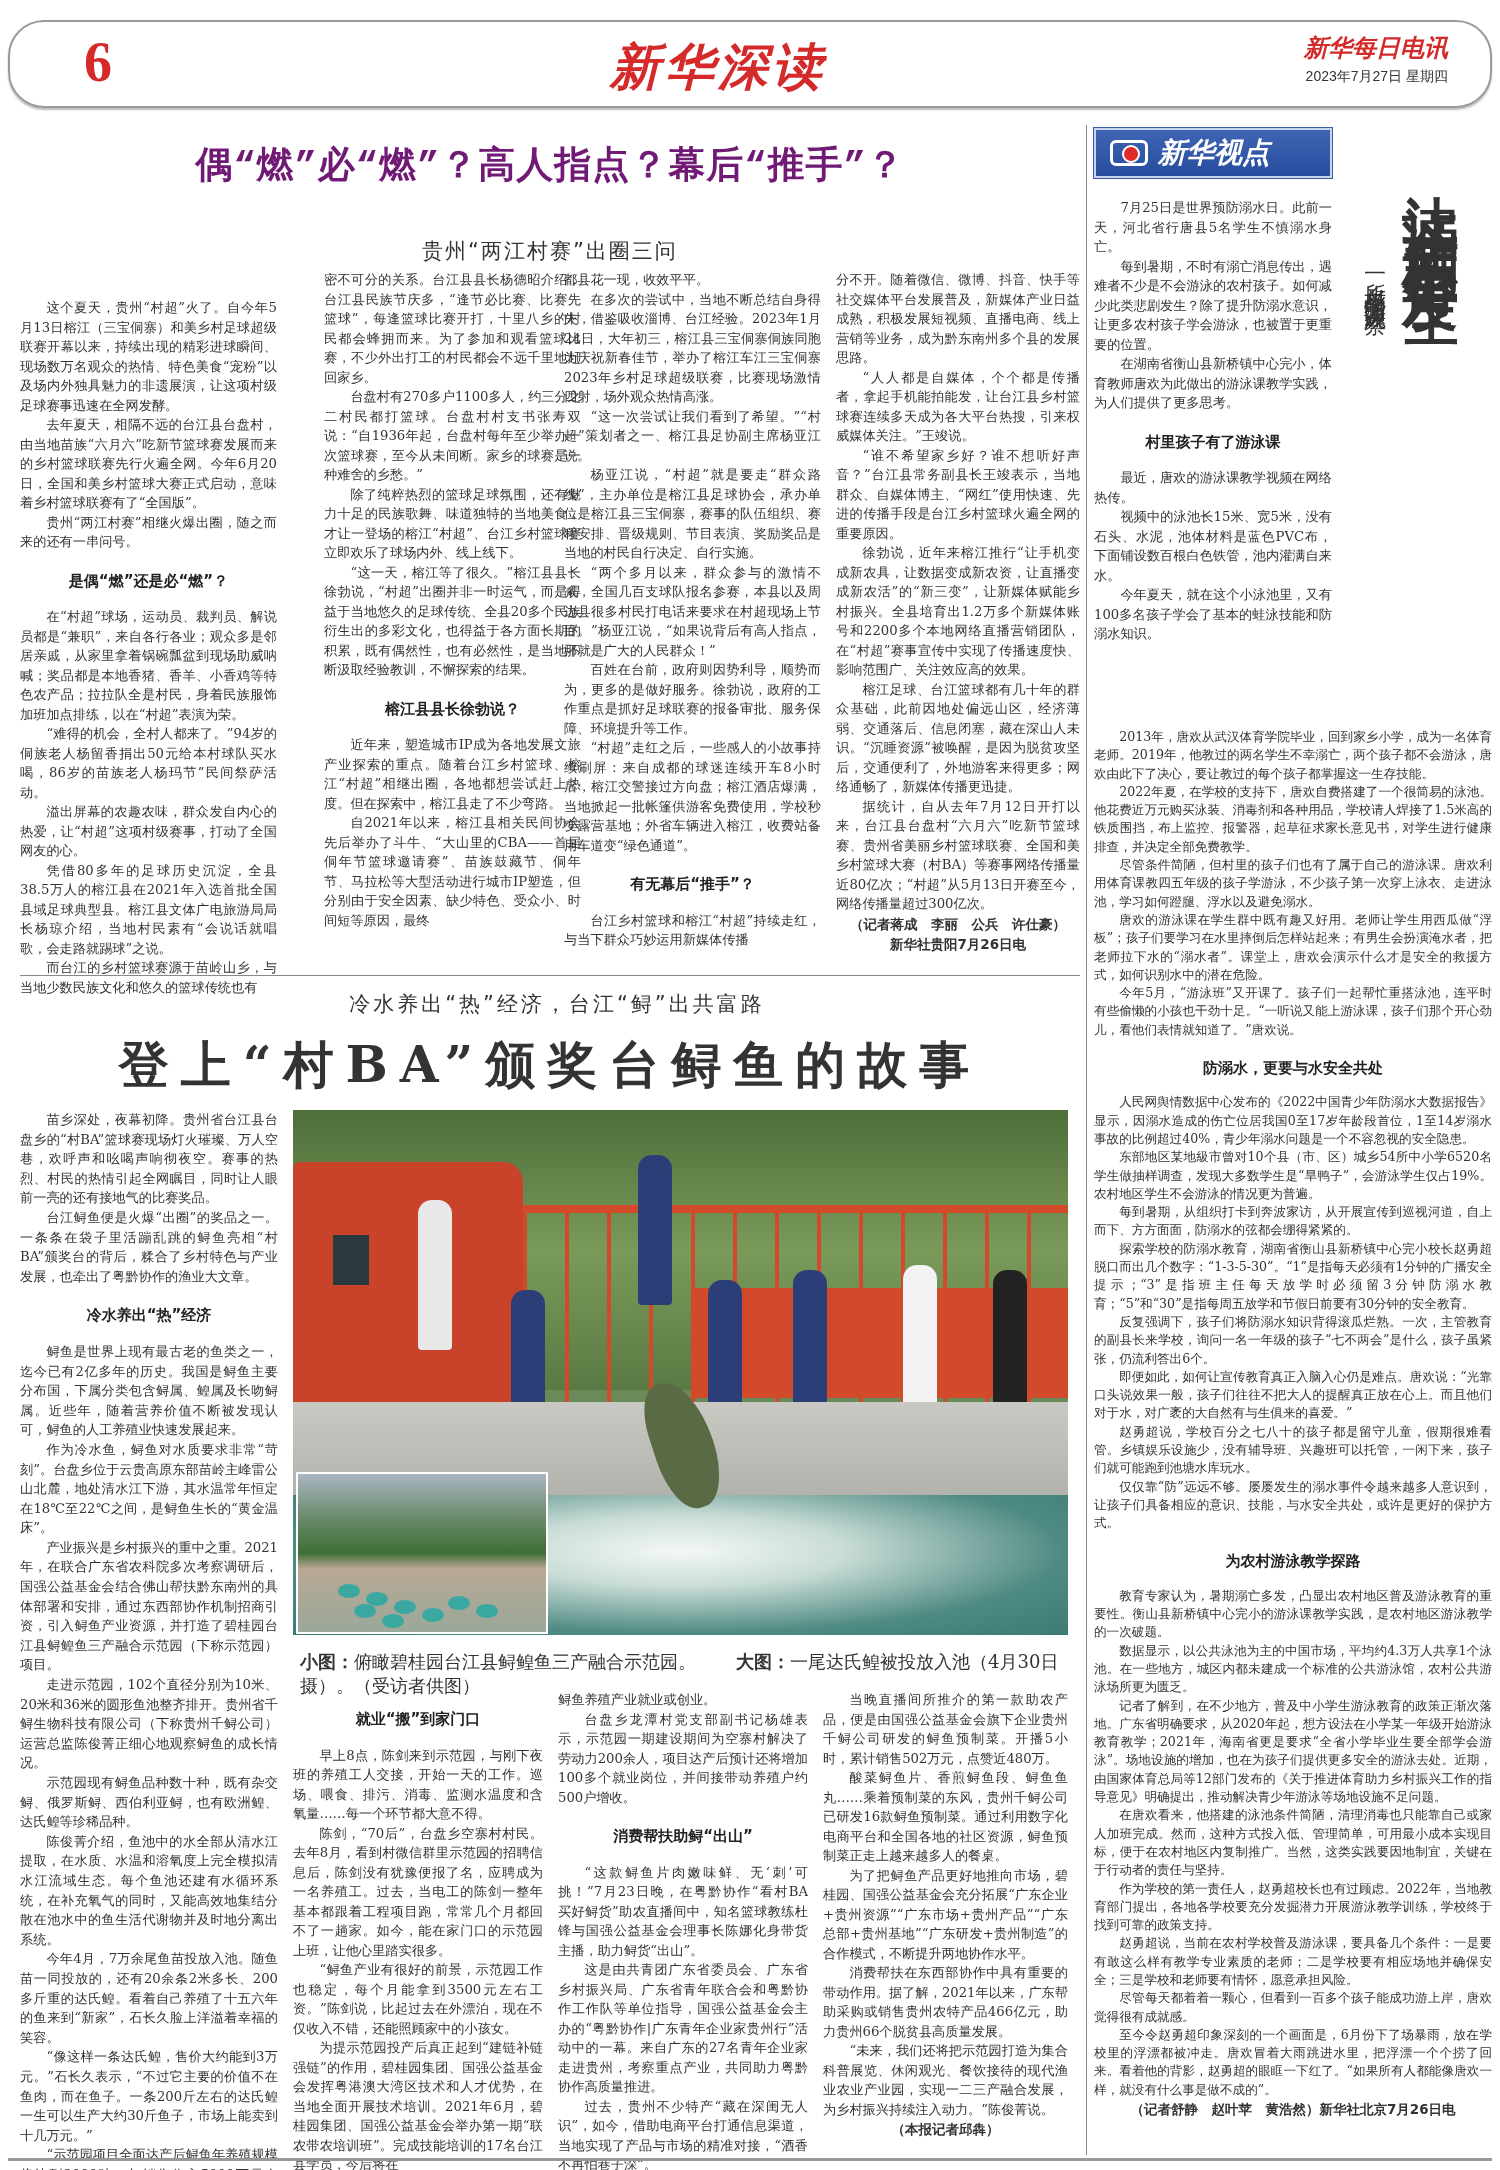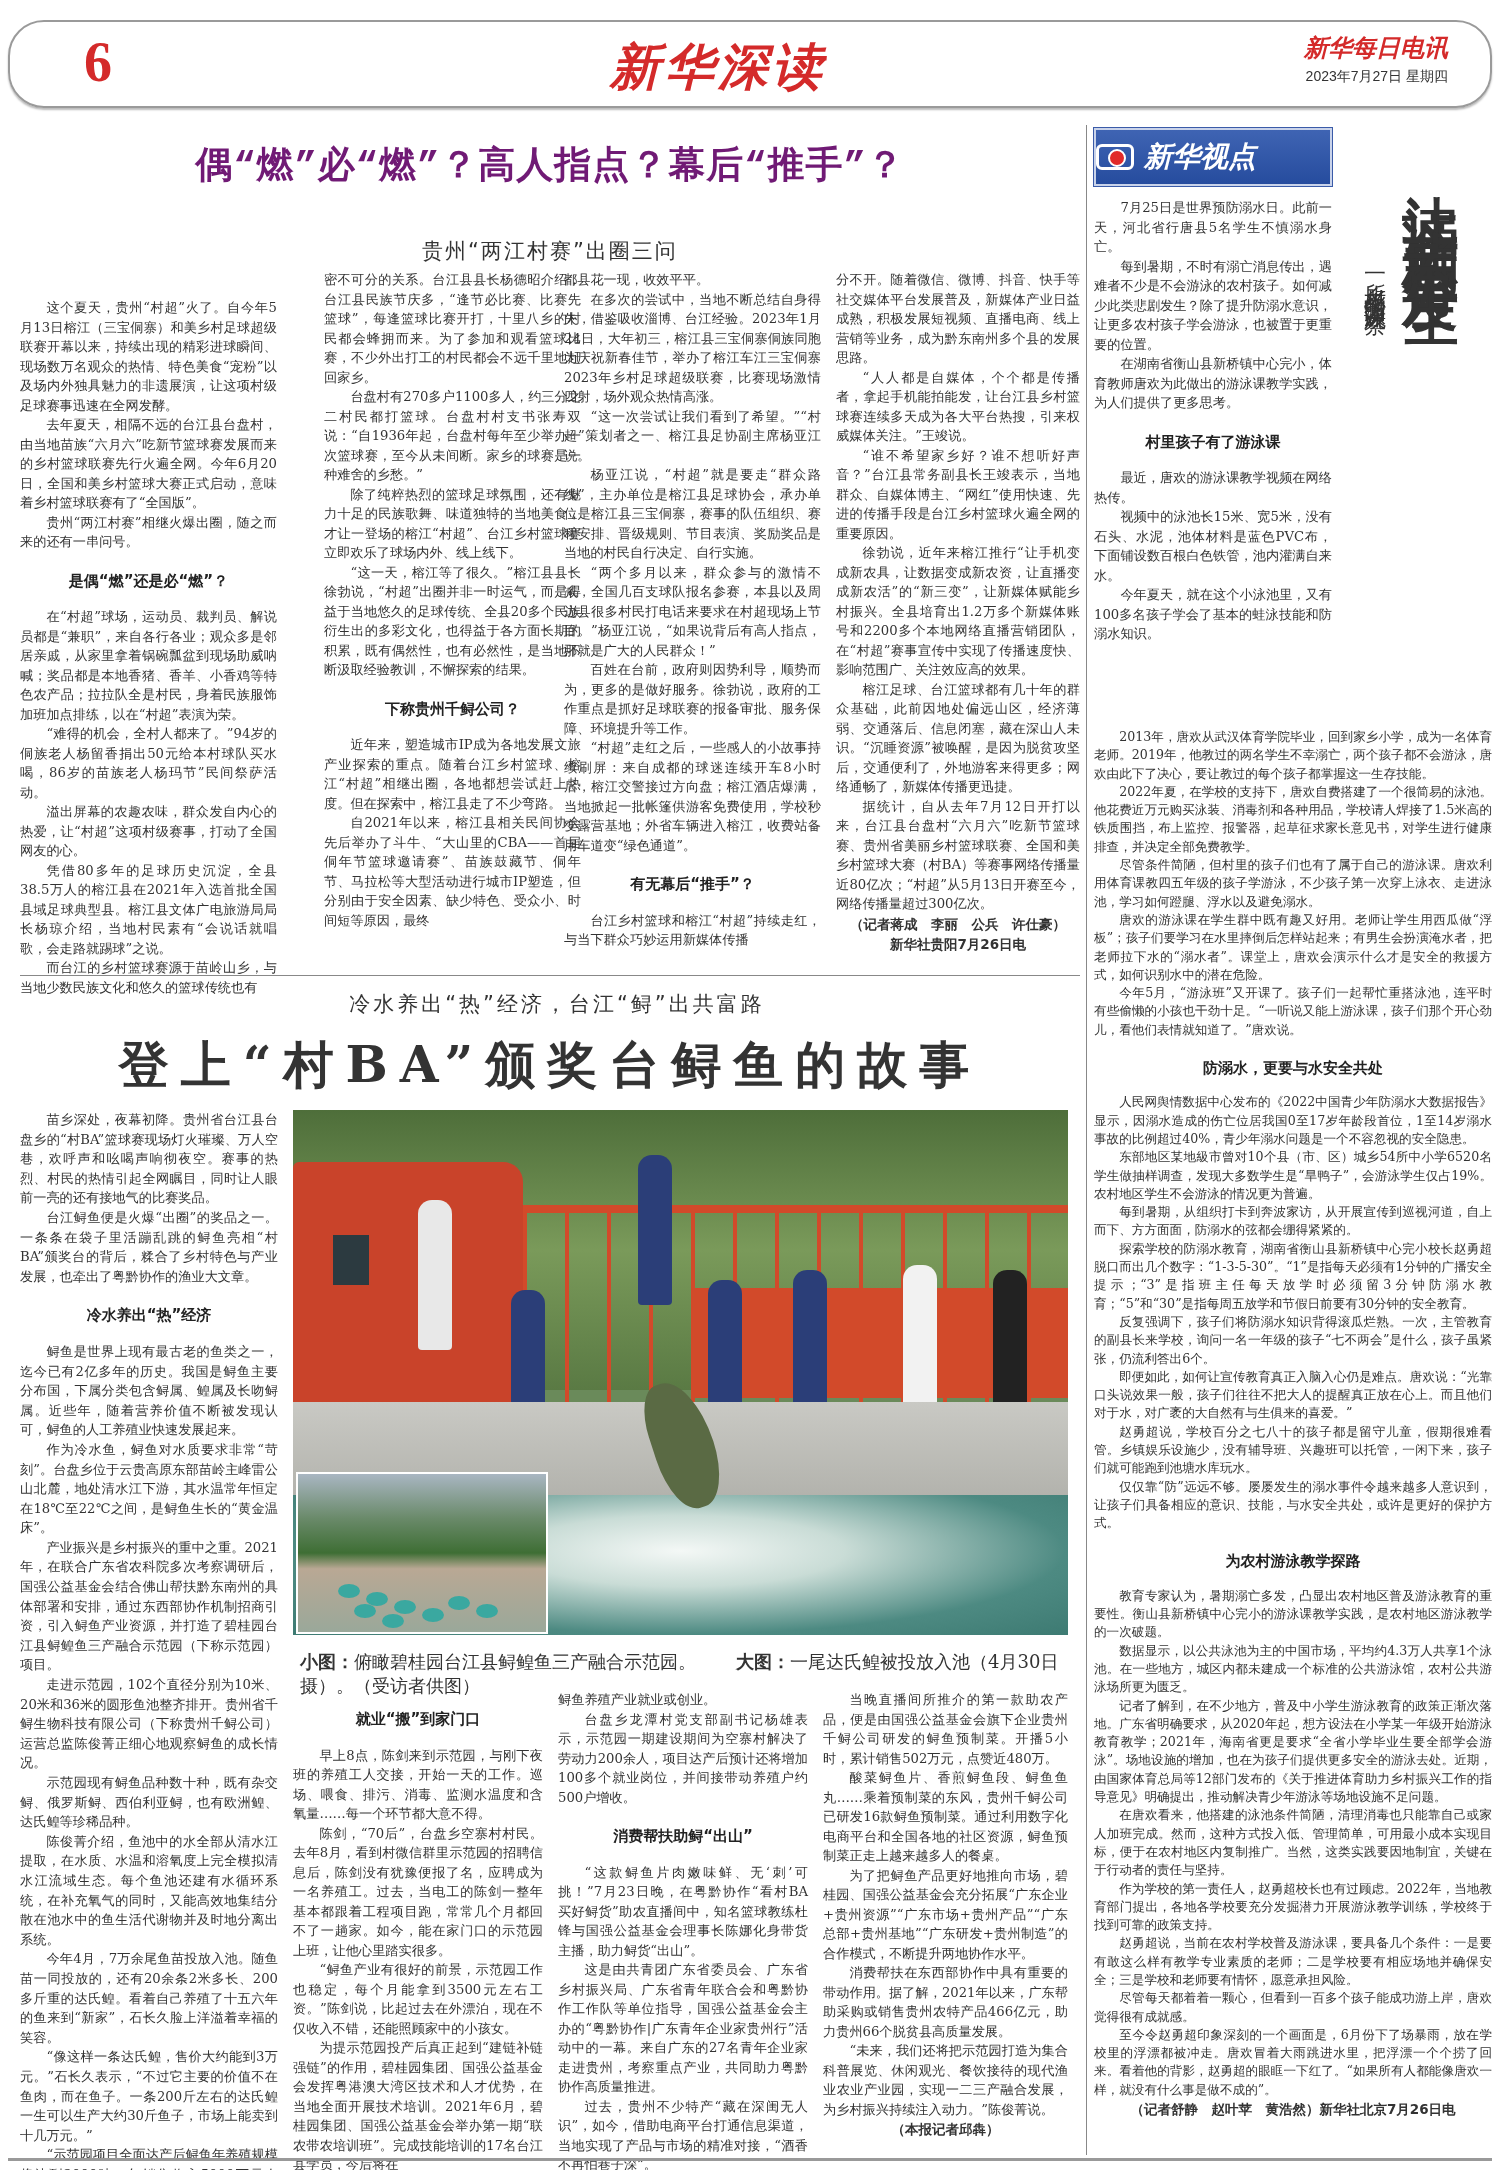--- a/index.html
+++ b/index.html
@@ -12,21 +12,21 @@
   .edition .e-date { font-size: 14px; color: #333; font-family: "Liberation Sans", sans-serif; margin-top: 4px; }
 
   .headline1 { position: absolute; left: 20px; top: 140px; width: 1060px; text-align: center; font-size: 37px; font-weight: bold; color: #701a75; letter-spacing: 1px; font-family: Liberation Mono, monospace; }
   .subhead1 { position: absolute; left: 20px; top: 222px; width: 1060px; text-align: center; font-size: 21px; color: #333; font-family: "DejaVu Sans", sans-serif; letter-spacing: 2px; margin-top: 15px; }
 
   .col { position: absolute; font-size: 13.2px; line-height: 19.5px; color: #333; text-align: justify; font-family: "DejaVu Serif", serif; }
   .col p { text-indent: 2em; }
   .col h3 { font-family: "DejaVu Sans", sans-serif; font-weight: bold; font-size: 15px; text-align: center; margin: 20px 0 16px; color: #222; }
   .byline { text-align: center; font-family: "DejaVu Sans", sans-serif; font-weight: bold; font-size: 13.5px; line-height: 20px; }
 
-  .badge { position: absolute; left: 1094px; top: 128px; width: 238px; height: 58px; background: linear-gradient(#3f64b3, #264c9e); border: 2px solid #c9d3ea; outline: 1px solid #3a5ba8; display: flex; align-items: center; }
+  .badge { position: absolute; left: 1094px; top: 128px; width: 238px; height: 50px; background: linear-gradient(#3f64b3, #264c9e); border: 2px solid #c9d3ea; outline: 1px solid #3a5ba8; display: flex; align-items: center; padding-left: 14px; }
   .badge .cam { width: 38px; height: 26px; border: 3px solid #fff; border-radius: 6px; position: relative; margin-right: 10px; }
   .badge .cam::after { content: ""; position: absolute; left: 9px; top: 2px; width: 14px; height: 14px; border-radius: 50%; background: #e12a2a; border: 2px solid #fff; }
   .badge .b-text { color: #fff; font-size: 28px; font-weight: bold; font-style: italic; font-family: "DejaVu Sans", sans-serif; }
 
   .vert-title { position: absolute; left: 1398px; top: 150px; width: 72px; writing-mode: vertical-rl; font-size: 56px; font-weight: bold; color: #333; letter-spacing: 12px; font-family: "DejaVu Serif", serif; }
   .vert-sub { position: absolute; left: 1356px; top: 262px; width: 34px; writing-mode: vertical-rl; font-size: 22px; color: #333; letter-spacing: 3px; font-family: "DejaVu Sans", sans-serif; }
 
   .headline2-kicker { position: absolute; left: 27px; top: 990px; width: 1060px; text-align: center; font-size: 21px; color: #333; letter-spacing: 3px; font-family: "DejaVu Sans", sans-serif; }
   .headline2 { position: absolute; left: 20px; top: 1032px; width: 1060px; text-align: center; font-size: 50px; font-weight: bold; color: #333; letter-spacing: 12px; font-family: "DejaVu Serif", serif; }
 
@@ -70,21 +70,21 @@
     <p>“难得的机会，全村人都来了。”94岁的侗族老人杨留香捐出50元给本村球队买水喝，86岁的苗族老人杨玛节”民间祭萨活动。</p>
     <p>溢出屏幕的农趣农味，群众发自内心的热爱，让“村超”这项村级赛事，打动了全国网友的心。</p>
     <p>凭借80多年的足球历史沉淀，全县38.5万人的榕江县在2021年入选首批全国县域足球典型县。榕江县文体广电旅游局局长杨琼介绍，当地村民素有“会说话就唱歌，会走路就踢球”之说。</p>
     <p>而台江的乡村篮球赛源于苗岭山乡，与当地少数民族文化和悠久的篮球传统也有</p>
   </div>
 <div class="col" id="a1c1" style="left:292px;top:270px;width:257px;margin-left:32px;">
     <p style="text-indent: 0px;">密不可分的关系。台江县县长杨德昭介绍，台江县民族节庆多，“逢节必比赛、比赛先篮球”，每逢篮球比赛开打，十里八乡的村民都会蜂拥而来。为了参加和观看篮球比赛，不少外出打工的村民都会不远千里地赶回家乡。</p>
     <p>台盘村有270多户1100多人，约三分之二村民都打篮球。台盘村村支书张寿双说：“自1936年起，台盘村每年至少举办一次篮球赛，至今从未间断。家乡的球赛是一种难舍的乡愁。”</p>
     <p>除了纯粹热烈的篮球足球氛围，还有魅力十足的民族歌舞、味道独特的当地美食，才让一登场的榕江“村超”、台江乡村篮球赛立即欢乐了球场内外、线上线下。</p>
     <p>“这一天，榕江等了很久。”榕江县县长徐勃说，“村超”出圈并非一时运气，而是得益于当地悠久的足球传统、全县20多个民族衍生出的多彩文化，也得益于各方面长期的积累，既有偶然性，也有必然性，是当地不断汲取经验教训，不懈探索的结果。</p>
-    <h3>下称贵州千鲟公司？</h3>
+    <h3>榕江县县长徐勃说？</h3>
     <p>近年来，塑造城市IP成为各地发展文旅产业探索的重点。随着台江乡村篮球、榕江“村超”相继出圈，各地都想尝试赶上热度。但在探索中，榕江县走了不少弯路。</p>
     <p>自2021年以来，榕江县相关民间协会先后举办了斗牛、“大山里的CBA——首届侗年节篮球邀请赛”、苗族鼓藏节、侗年节、马拉松等大型活动进行城市IP塑造，但分别由于安全因素、缺少特色、受众小、时间短等原因，最终</p>
   </div>
 <div class="col" id="a1c2" style="left:564px;top:270px;width:257px;">
     <p style="text-indent: 0px;">都县花一现，收效平平。</p>
     <p>在多次的尝试中，当地不断总结自身得失，借鉴吸收淄博、台江经验。2023年1月24日，大年初三，榕江县三宝侗寨侗族同胞为庆祝新春佳节，举办了榕江车江三宝侗寨2023年乡村足球超级联赛，比赛现场激情四射，场外观众热情高涨。</p>
     <p>“这一次尝试让我们看到了希望。”“村超”策划者之一、榕江县足协副主席杨亚江说。</p>
     <p>杨亚江说，“村超”就是要走“群众路线”，主办单位是榕江县足球协会，承办单位是榕江县三宝侗寨，赛事的队伍组织、赛程安排、晋级规则、节目表演、奖励奖品是当地的村民自行决定、自行实施。</p>
     <p>“两个多月以来，群众参与的激情不减，全国几百支球队报名参赛，本县以及周边县很多村民打电话来要求在村超现场上节目。”杨亚江说，“如果说背后有高人指点，那就是广大的人民群众！”</p>
     <p>百姓在台前，政府则因势利导，顺势而为，更多的是做好服务。徐勃说，政府的工作重点是抓好足球联赛的报备审批、服务保障、环境提升等工作。</p>

